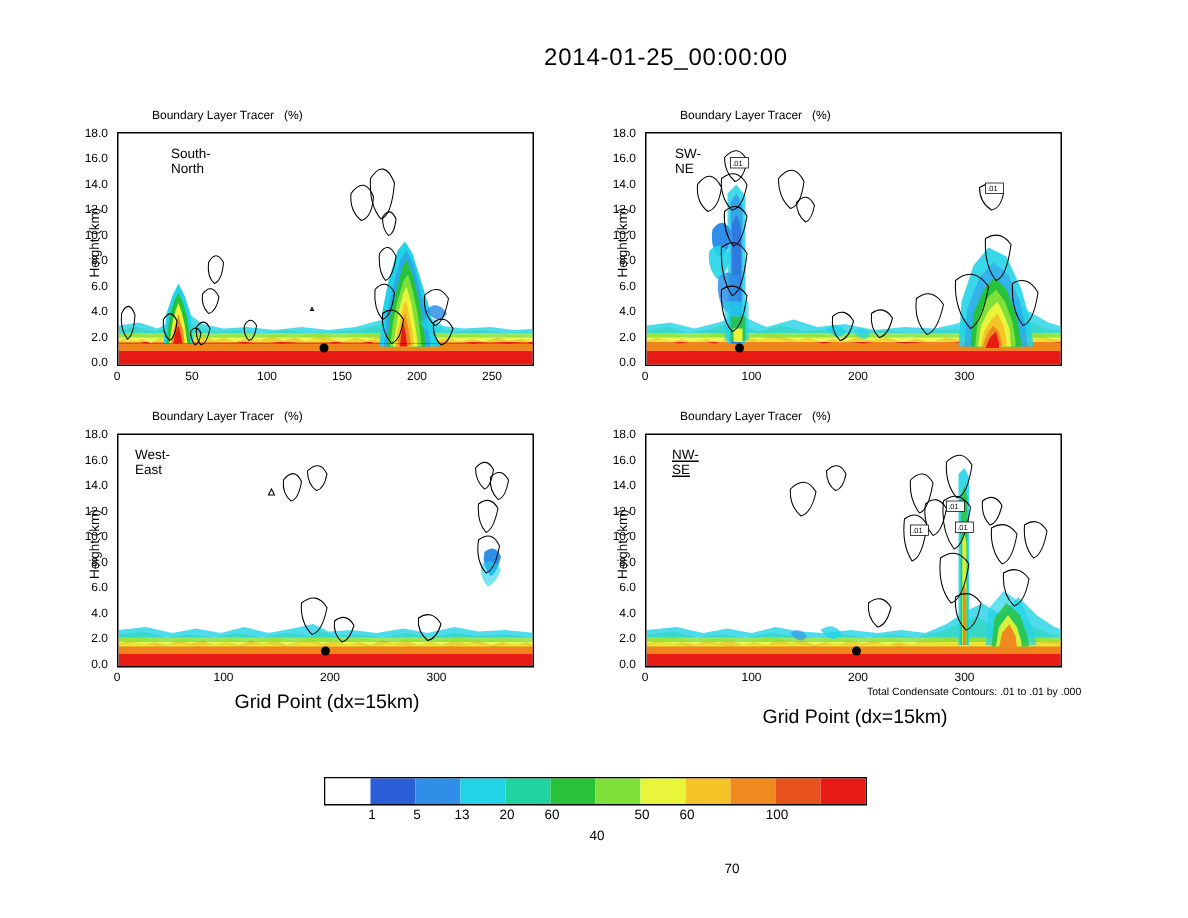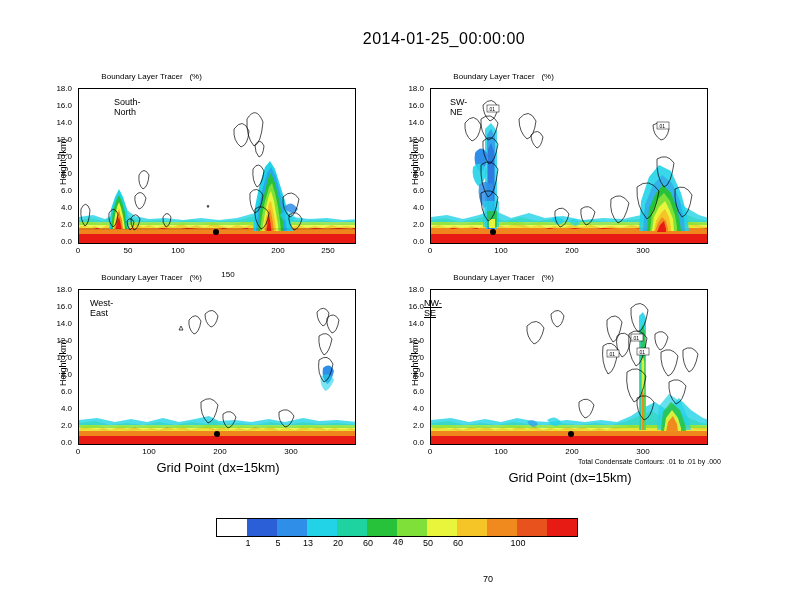--- a/index.html
+++ b/index.html
@@ -100,21 +100,21 @@
           <path d="M0,140 L278,140" stroke-width="0.5" opacity="0.35"></path>
           <path d="M48,132 q4,-5 7,1 q-1,7 -4,8 q-3,-4 -3,-9 Z"></path>
           <path d="M128,118 l1,-2 l1,2 z"></path>
         </g>
       </svg>
     </div>
 
     <div class="tick-lbl-x" style="left:68px;top:246px;width:20px;">0</div>
     <div class="tick-lbl-x" style="left:118px;top:246px;width:20px;">50</div>
     <div class="tick-lbl-x" style="left:168px;top:246px;width:20px;">100</div>
-    <div class="tick-lbl-x" style="left:218px;top:246px;width:20px;margin-top:24px;">150</div>
+    <div class="tick-lbl-x" style="left:218px;top:246px;width:20px;">150</div>
     <div class="tick-lbl-x" style="left:268px;top:246px;width:20px;">200</div>
     <div class="tick-lbl-x" style="left:318px;top:246px;width:20px;">250</div>
 
     <div class="panel-label" style="left:114px;top:97px;">South-North</div>
   </div>
 
   <div class="panel" style="left:0;top:0;">
     <div class="panel-hdr" style="left:440px;top:62px;">
       <span>Boundary Layer Tracer   (%)</span><br>
       <span>Total Condensate   (g/kg)</span>
@@ -332,21 +332,21 @@
 
     <div class="tick-lbl-x" style="left:420px;top:447px;width:20px;">0</div>
     <div class="tick-lbl-x" style="left:491px;top:447px;width:20px;">100</div>
     <div class="tick-lbl-x" style="left:562px;top:447px;width:20px;">200</div>
     <div class="tick-lbl-x" style="left:633px;top:447px;width:20px;">300</div>
 
     <div class="note" style="left:578px;top:458px;">Total Condensate Contours: .01 to .01 by .000</div>
 
     <div class="axis-x-title" style="left:490px;top:470px;width:160px;">Grid Point (dx=15km)</div>
 
-    <div class="panel-label" style="left:424px;top:298px;text-decoration:underline;">NW-SE</div>
+    <div class="panel-label" style="left:448px;top:298px;text-decoration:underline;">NW-SE</div>
   </div>
 
   <div class="cbar" style="left:0;top:0;">
     <div class="cbar-box" style="left:216px;top:518px;">
       <div class="cbar-cell" style="background:#ffffff;"></div>
       <div class="cbar-cell" style="background:#2a5fd8;"></div>
       <div class="cbar-cell" style="background:#2f8fe8;"></div>
       <div class="cbar-cell" style="background:#22d3e8;"></div>
       <div class="cbar-cell" style="background:#1fd3a0;"></div>
       <div class="cbar-cell" style="background:#28c23a;"></div>
@@ -355,20 +355,20 @@
       <div class="cbar-cell" style="background:#f5c427;"></div>
       <div class="cbar-cell" style="background:#f08a1e;"></div>
       <div class="cbar-cell" style="background:#e8521c;"></div>
       <div class="cbar-cell" style="background:#e81a14;"></div>
     </div>
     <div class="cbar-lbl" style="left:237px;top:538px;width:22px;">1</div>
     <div class="cbar-lbl" style="left:267px;top:538px;width:22px;">5</div>
     <div class="cbar-lbl" style="left:297px;top:538px;width:22px;">13</div>
     <div class="cbar-lbl" style="left:327px;top:538px;width:22px;">20</div>
     <div class="cbar-lbl" style="left:357px;top:538px;width:22px;">60</div>
-    <div class="cbar-lbl" style="left:387px;top:538px;width:22px;font-family:Liberation Mono, monospace;">40</div>
+    <div class="cbar-lbl" style="left:387px;top:552px;width:22px;">40</div>
     <div class="cbar-lbl" style="left:417px;top:538px;width:22px;">50</div>
     <div class="cbar-lbl" style="left:447px;top:538px;width:22px;">60</div>
     <div class="cbar-lbl" style="left:477px;top:538px;width:22px;margin-top:36px;">70</div>
     <div class="cbar-lbl" style="left:507px;top:538px;width:22px;">100</div>
   </div>
 
 </div>
 
 </body></html>

